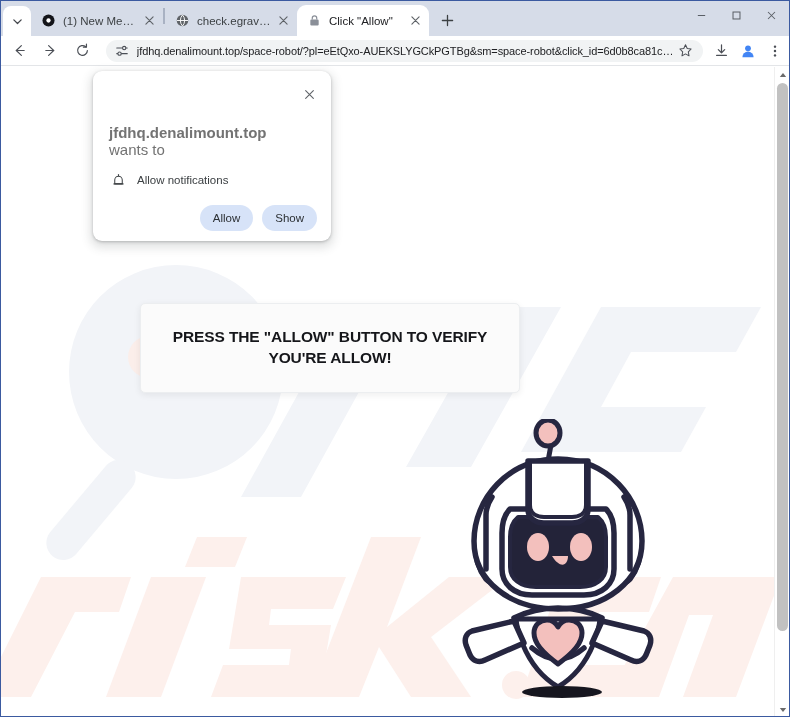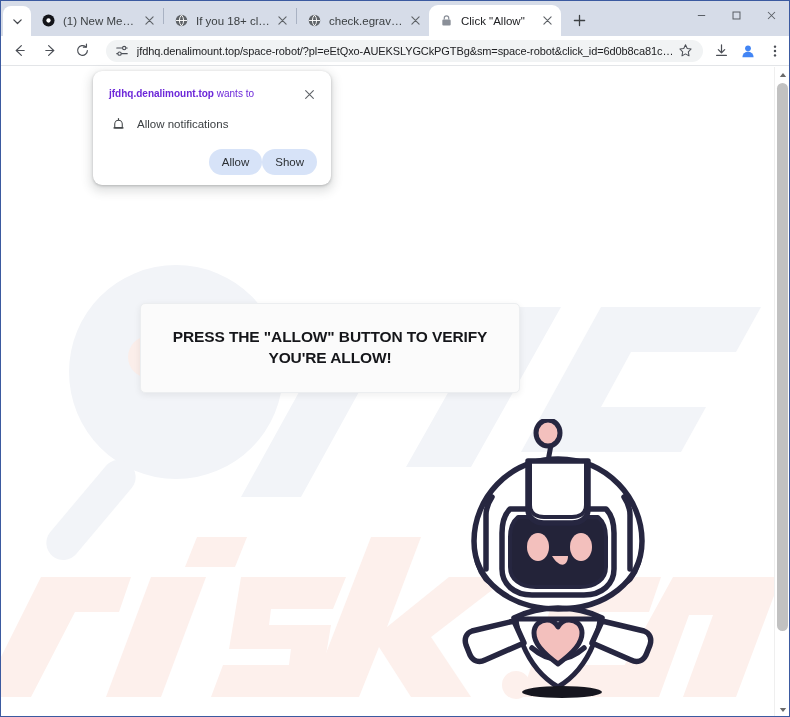--- a/index.html
+++ b/index.html
@@ -208,24 +208,25 @@
     box-shadow: 0 1px 3px rgba(60,64,67,0.3), 0 4px 10px 3px rgba(60,64,67,0.15);
     padding: 14px 14px 10px 16px;
     box-sizing: border-box;
   }
   .perm-head {
     display: flex;
     align-items: flex-start;
     justify-content: space-between;
   }
   .perm-title {
-    font-size: 10px;
-    color: #6d28d9;
+    font-size: 15px;
+    color: #737373;
     line-height: 17px;
     padding-right: 6px;
+    margin-top: 39px;
   }
   .perm-title b { font-weight: bold; }
   .perm-title .light { font-weight: normal; }
   .perm-close {
     flex: 0 0 16px;
     width: 16px; height: 16px;
     display: flex; align-items: center; justify-content: center;
     color: #5f6368;
     margin-top: 1px;
   }
@@ -241,20 +242,21 @@
     display: flex; align-items: center; justify-content: center;
     color: #3c4043;
   }
   .perm-row-label {
     font-size: 11.5px;
     color: #3c4043;
   }
   .perm-actions {
     display: flex;
     justify-content: flex-end;
+    gap: 9px;
     margin-top: 16px;
   }
   .perm-btn {
     min-width: 48px;
     height: 26px;
     padding: 0 13px;
     border: none;
     border-radius: 13px;
     background: #d7e3f8;
     color: #2c3034;
@@ -355,34 +357,20 @@
         </span>
         <span class="tab-title">(1) New Message!</span>
         <span class="tab-close">
           <svg width="9" height="9" viewBox="0 0 10 10">
             <path d="M1 1 L9 9 M9 1 L1 9" stroke="currentColor" stroke-width="1.25" stroke-linecap="round"></path>
           </svg>
         </span>
       </div>
       <div class="tab-sep"></div>
 
-      <div class="tab inactive">
-        <span class="tab-fav">
-          <svg width="13" height="13" viewBox="0 0 14 14">
-            <circle cx="7" cy="7" r="6.2" fill="#5f6368"></circle>
-            <path d="M1 7 H13 M7 1 a9 9 0 0 1 0 12 a9 9 0 0 1 0 -12" fill="none" stroke="#ffffff" stroke-width="1"></path>
-          </svg>
-        </span>
-        <span class="tab-title">If you 18+ click</span>
-        <span class="tab-close">
-          <svg width="9" height="9" viewBox="0 0 10 10">
-            <path d="M1 1 L9 9 M9 1 L1 9" stroke="currentColor" stroke-width="1.25" stroke-linecap="round"></path>
-          </svg>
-        </span>
-      </div>
       <div class="tab-sep"></div>
 
       <div class="tab inactive">
         <span class="tab-fav">
           <svg width="13" height="13" viewBox="0 0 14 14">
             <circle cx="7" cy="7" r="6.2" fill="#5f6368"></circle>
             <path d="M1 7 H13 M7 1 a9 9 0 0 1 0 12 a9 9 0 0 1 0 -12" fill="none" stroke="#ffffff" stroke-width="1"></path>
           </svg>
         </span>
         <span class="tab-title">check.egravure.com/?6...</span>

